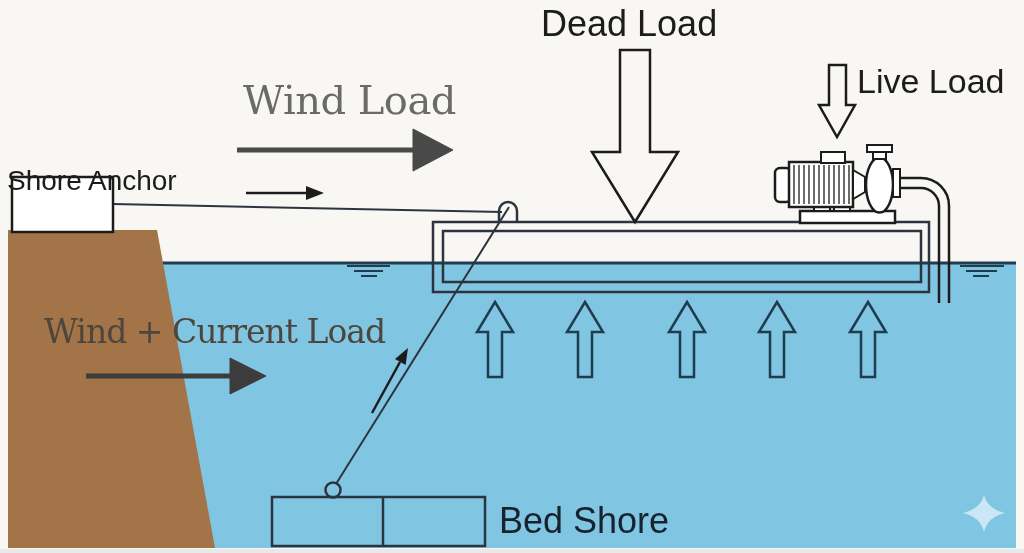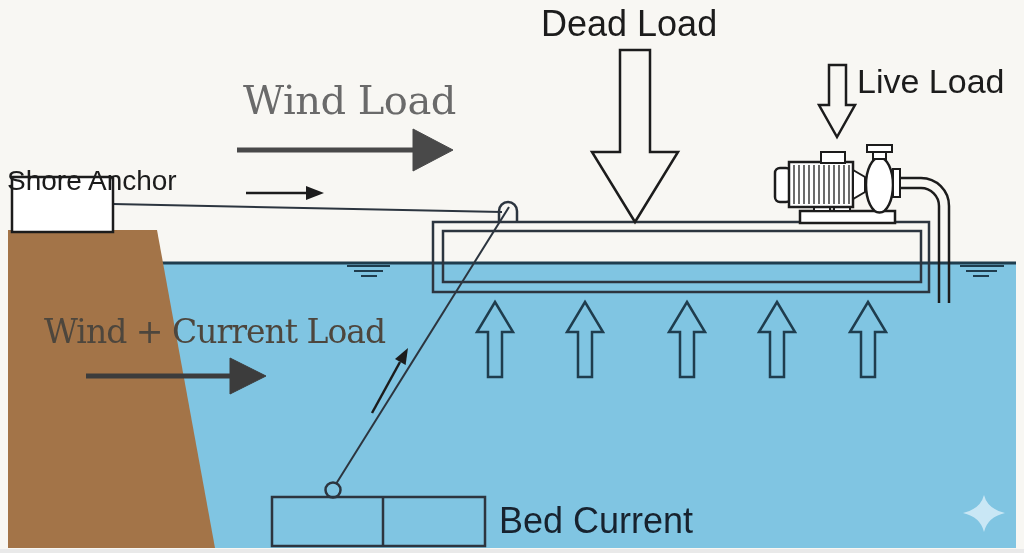--- a/index.html
+++ b/index.html
@@ -160,14 +160,14 @@
     </g>
 
     <path class="sparkle" d="M984,495 Q987.5,509 1005,513 Q987.5,517 984,532 Q980.5,517 963,513 Q980.5,509 984,495 Z"></path>
   </svg>
 
   <div class="label lbl-dead">Dead Load</div>
   <div class="label lbl-live">Live Load</div>
   <div class="label lbl-shore">Shore Anchor</div>
   <div class="label serif lbl-wind">Wind Load</div>
   <div class="label serif lbl-wave">Wind + Current Load</div>
-  <div class="label lbl-bed">Bed Current</div>
+  <div class="label lbl-bed">Bed Shore</div>
 </div>
 
 </body></html>

